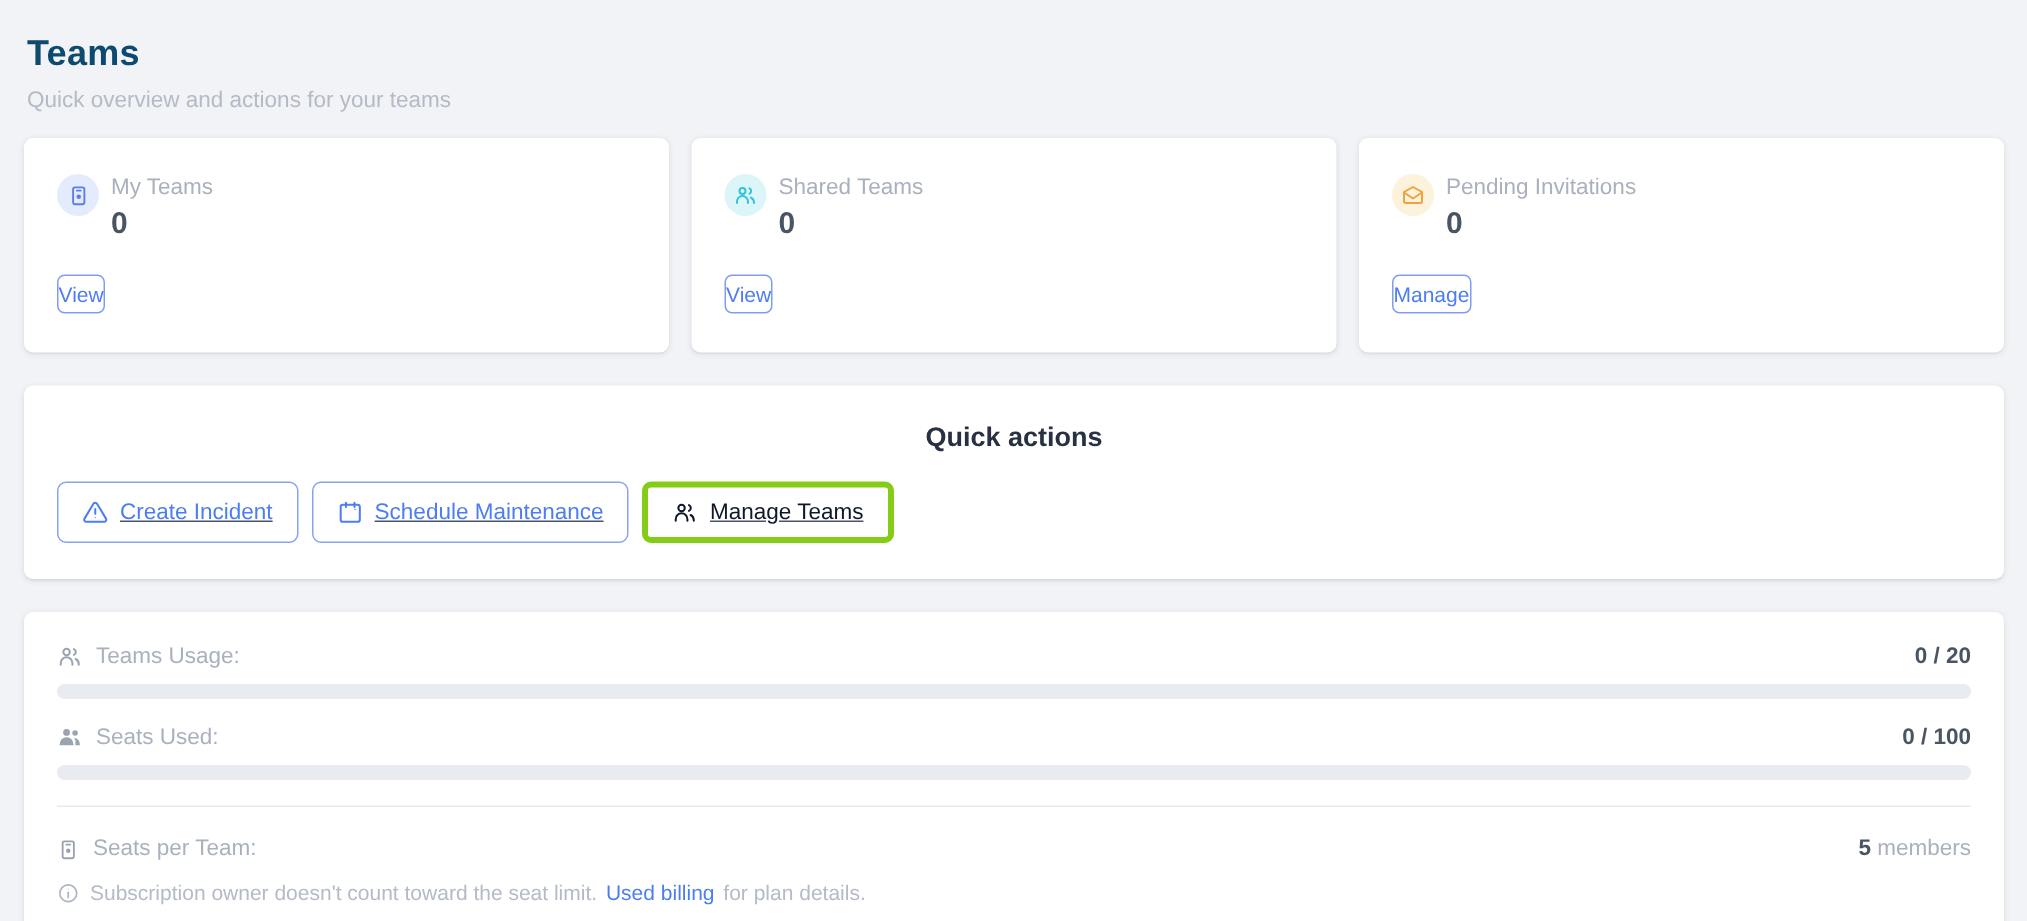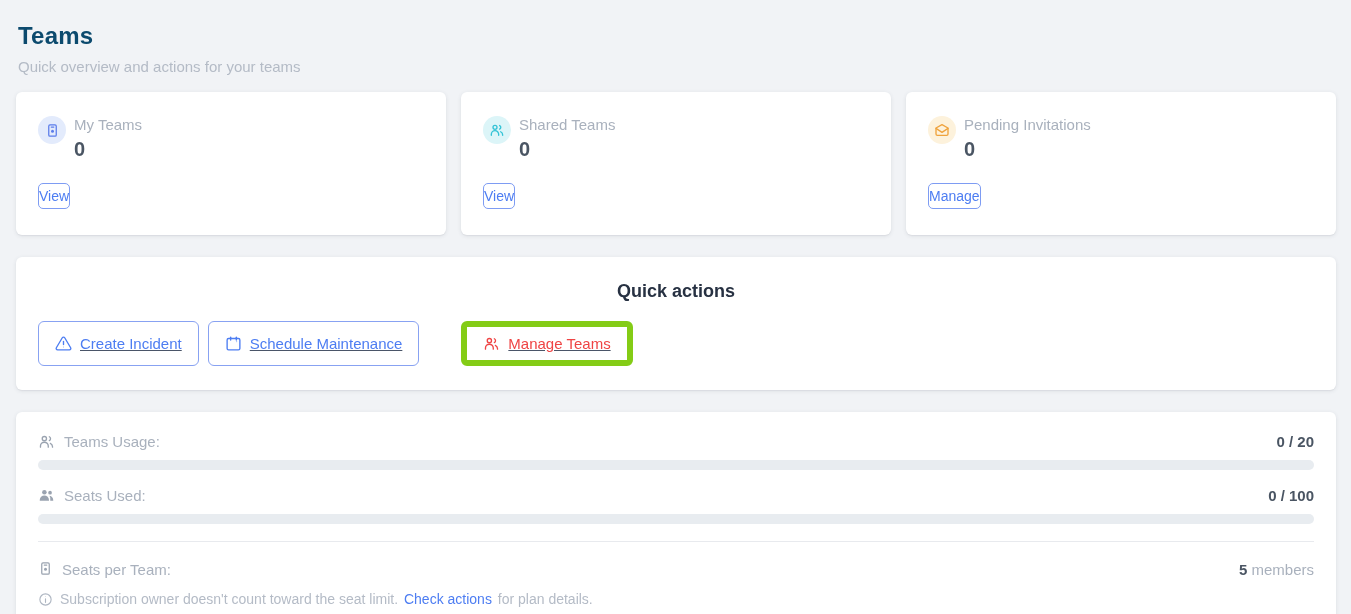--- a/index.html
+++ b/index.html
@@ -53,27 +53,27 @@
   
   .quick-card { margin-top:22px; padding:24px 22px 24px 22px; }
   .section-title { font-size:18px; font-weight:600; color:#273142;text-align:center; }
   .quick-buttons { display:flex; gap:9px; margin-top:19px;text-decoration:underline; }
   .qa-btn {
     display:inline-flex; align-items:center; gap:8px;
     background:#ffffff; border-radius:6px; font-size:15px;
     padding:8px 16px; cursor:pointer; font-family:inherit;
   }
   .qa-btn.blue { color:#4d7df2; border:1px solid #88a2f2; }
-  .qa-btn.gray { color:#ef4444; border:6px solid #84cc16;margin-left:33px; }
+  .qa-btn.gray { color:#0f172a; border:4px solid #84cc16; }
   .qa-btn svg { display:block; }
 
   
   .usage-card { margin-top:22px; padding:21px 22px 17px 22px; }
   .usage-row { display:flex; justify-content:space-between; align-items:center; }
-  .usage-left { display:flex; align-items:flex-start; gap:9px; color:#a9b1bd; font-size:15px; }
+  .usage-left { display:flex; align-items:flex-end; gap:9px; color:#a9b1bd; font-size:15px; }
   .usage-left svg { color:#9aa3b0; display:block; }
   .usage-value { font-size:15px; font-weight:700; color:#4a5563; }
   .progress-track {
     margin-top:10px; height:10px; border-radius:5px; background:#e8ecf0; overflow:hidden;
   }
   .progress-fill { height:100%; background:#5b7cea; border-radius:5px; width:0; }
   .bar-gap { margin-bottom:17px; }
   .usage-divider { border:none; border-top:1px solid #e8eaee; margin:17px 0 19px 0; }
   .members-suffix { font-weight:400; color:#a9b1bd; }
   .usage-note { display:flex; align-items:center; gap:7px; margin-top:13px; font-size:14px; color:#b4bbc6; }
@@ -249,20 +249,20 @@
     <div class="usage-note">
       <span>
         <svg width="15" height="15" viewBox="0 0 24 24" fill="none" stroke="currentColor" stroke-width="1.8" stroke-linecap="round">
           <circle cx="12" cy="12" r="9"></circle>
           <line x1="12" y1="11" x2="12" y2="16.5"></line>
           <circle cx="12" cy="7.5" r="0.6" fill="currentColor" stroke="none"></circle>
         </svg>
       </span>
       <span>
         <span>Subscription owner doesn't count toward the seat limit.</span>
-        <a class="note-link">Check actions</a>
+        <a class="note-link">Used billing</a>
         <span>for plan details.</span>
       </span>
     </div>
 
   </div>
 
 </div>
 
 </body></html>

